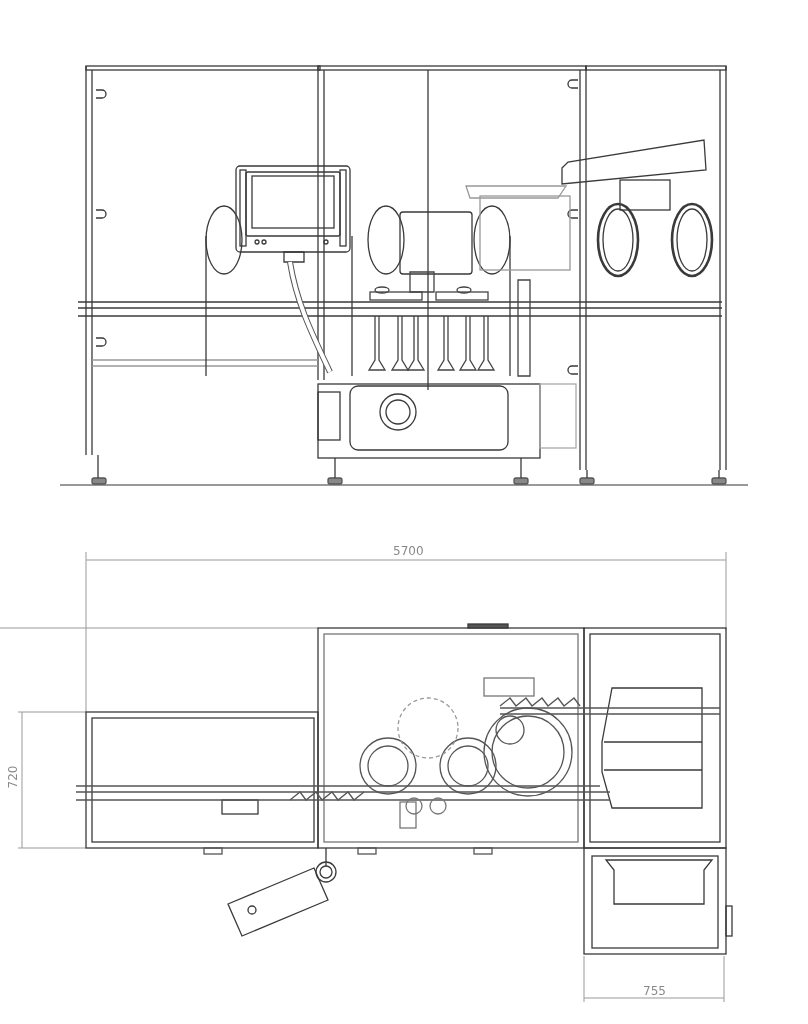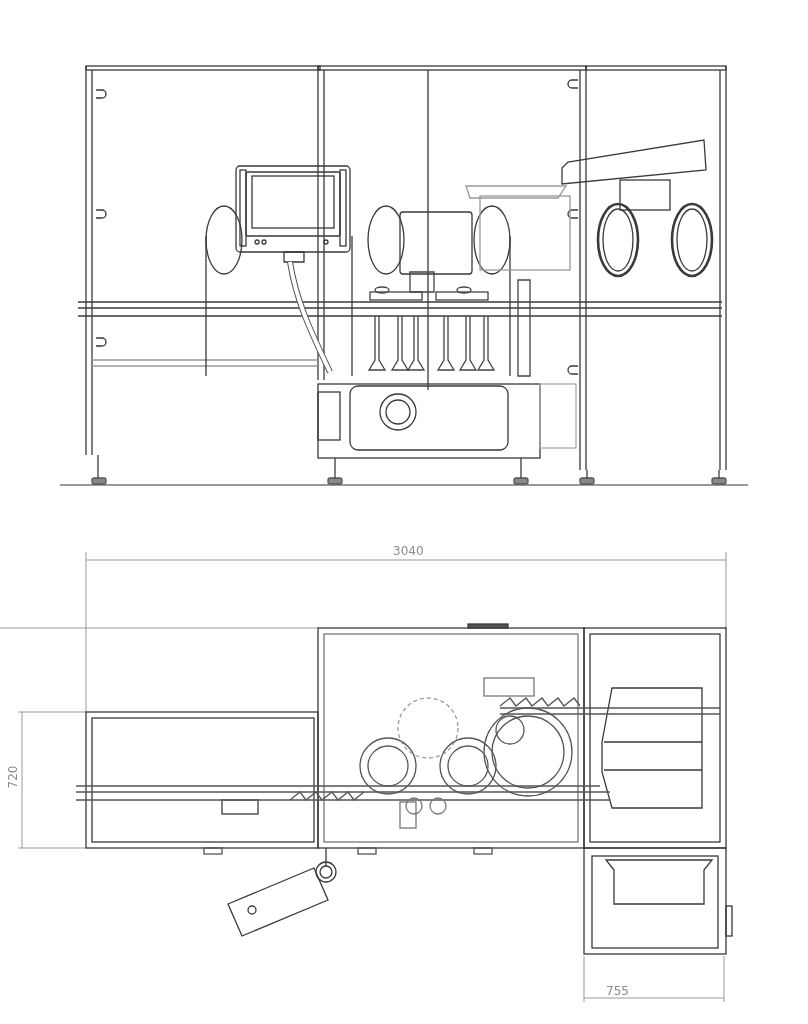--- a/index.html
+++ b/index.html
@@ -1,21 +1,21 @@
 <!DOCTYPE html>
 <html><head>
 <meta charset="utf-8">
 <style>
   html, body { margin: 0; padding: 0; background: #ffffff; }
   body { width: 808px; height: 1024px; overflow: hidden; position: relative; font-family: "DejaVu Sans", sans-serif; }
   svg { position: absolute; left: 0; top: 0; }
   .dim-label { position: absolute; font-family: "DejaVu Sans", sans-serif; font-size: 12px; color: #8a8a8a; }
   #dim-3410 { left: 393px; top: 544px; }
   #dim-720 { left: 2px; top: 770px; transform: rotate(-90deg); transform-origin: center; }
-  #dim-755 { left: 606px; top: 984px; }
+  #dim-755 { left: 643px; top: 984px; }
 </style>
 </head>
 <body>
 
 <svg width="808" height="1024" viewBox="0 0 808 1024">
   <g fill="none" stroke="#3a3a3a" stroke-width="1.3">
 
     <g>
 
       <line x1="60" y1="485" x2="748" y2="485" stroke="#777"></line>
@@ -187,15 +187,15 @@
         <circle cx="326" cy="872" r="10"></circle>
         <circle cx="326" cy="872" r="6"></circle>
         <path d="M326 848 v18"></path>
         <path d="M228 904 l86 -36 l14 32 l-86 36 z" transform="rotate(0)"></path>
         <circle cx="252" cy="910" r="4"></circle>
       </g>
     </g>
   </g>
 </svg>
 
-<div class="dim-label" id="dim-3410">3040</div>
+<div class="dim-label" id="dim-3410">5700</div>
 <div class="dim-label" id="dim-720">720</div>
 <div class="dim-label" id="dim-755">755</div>
 
 </body></html>

